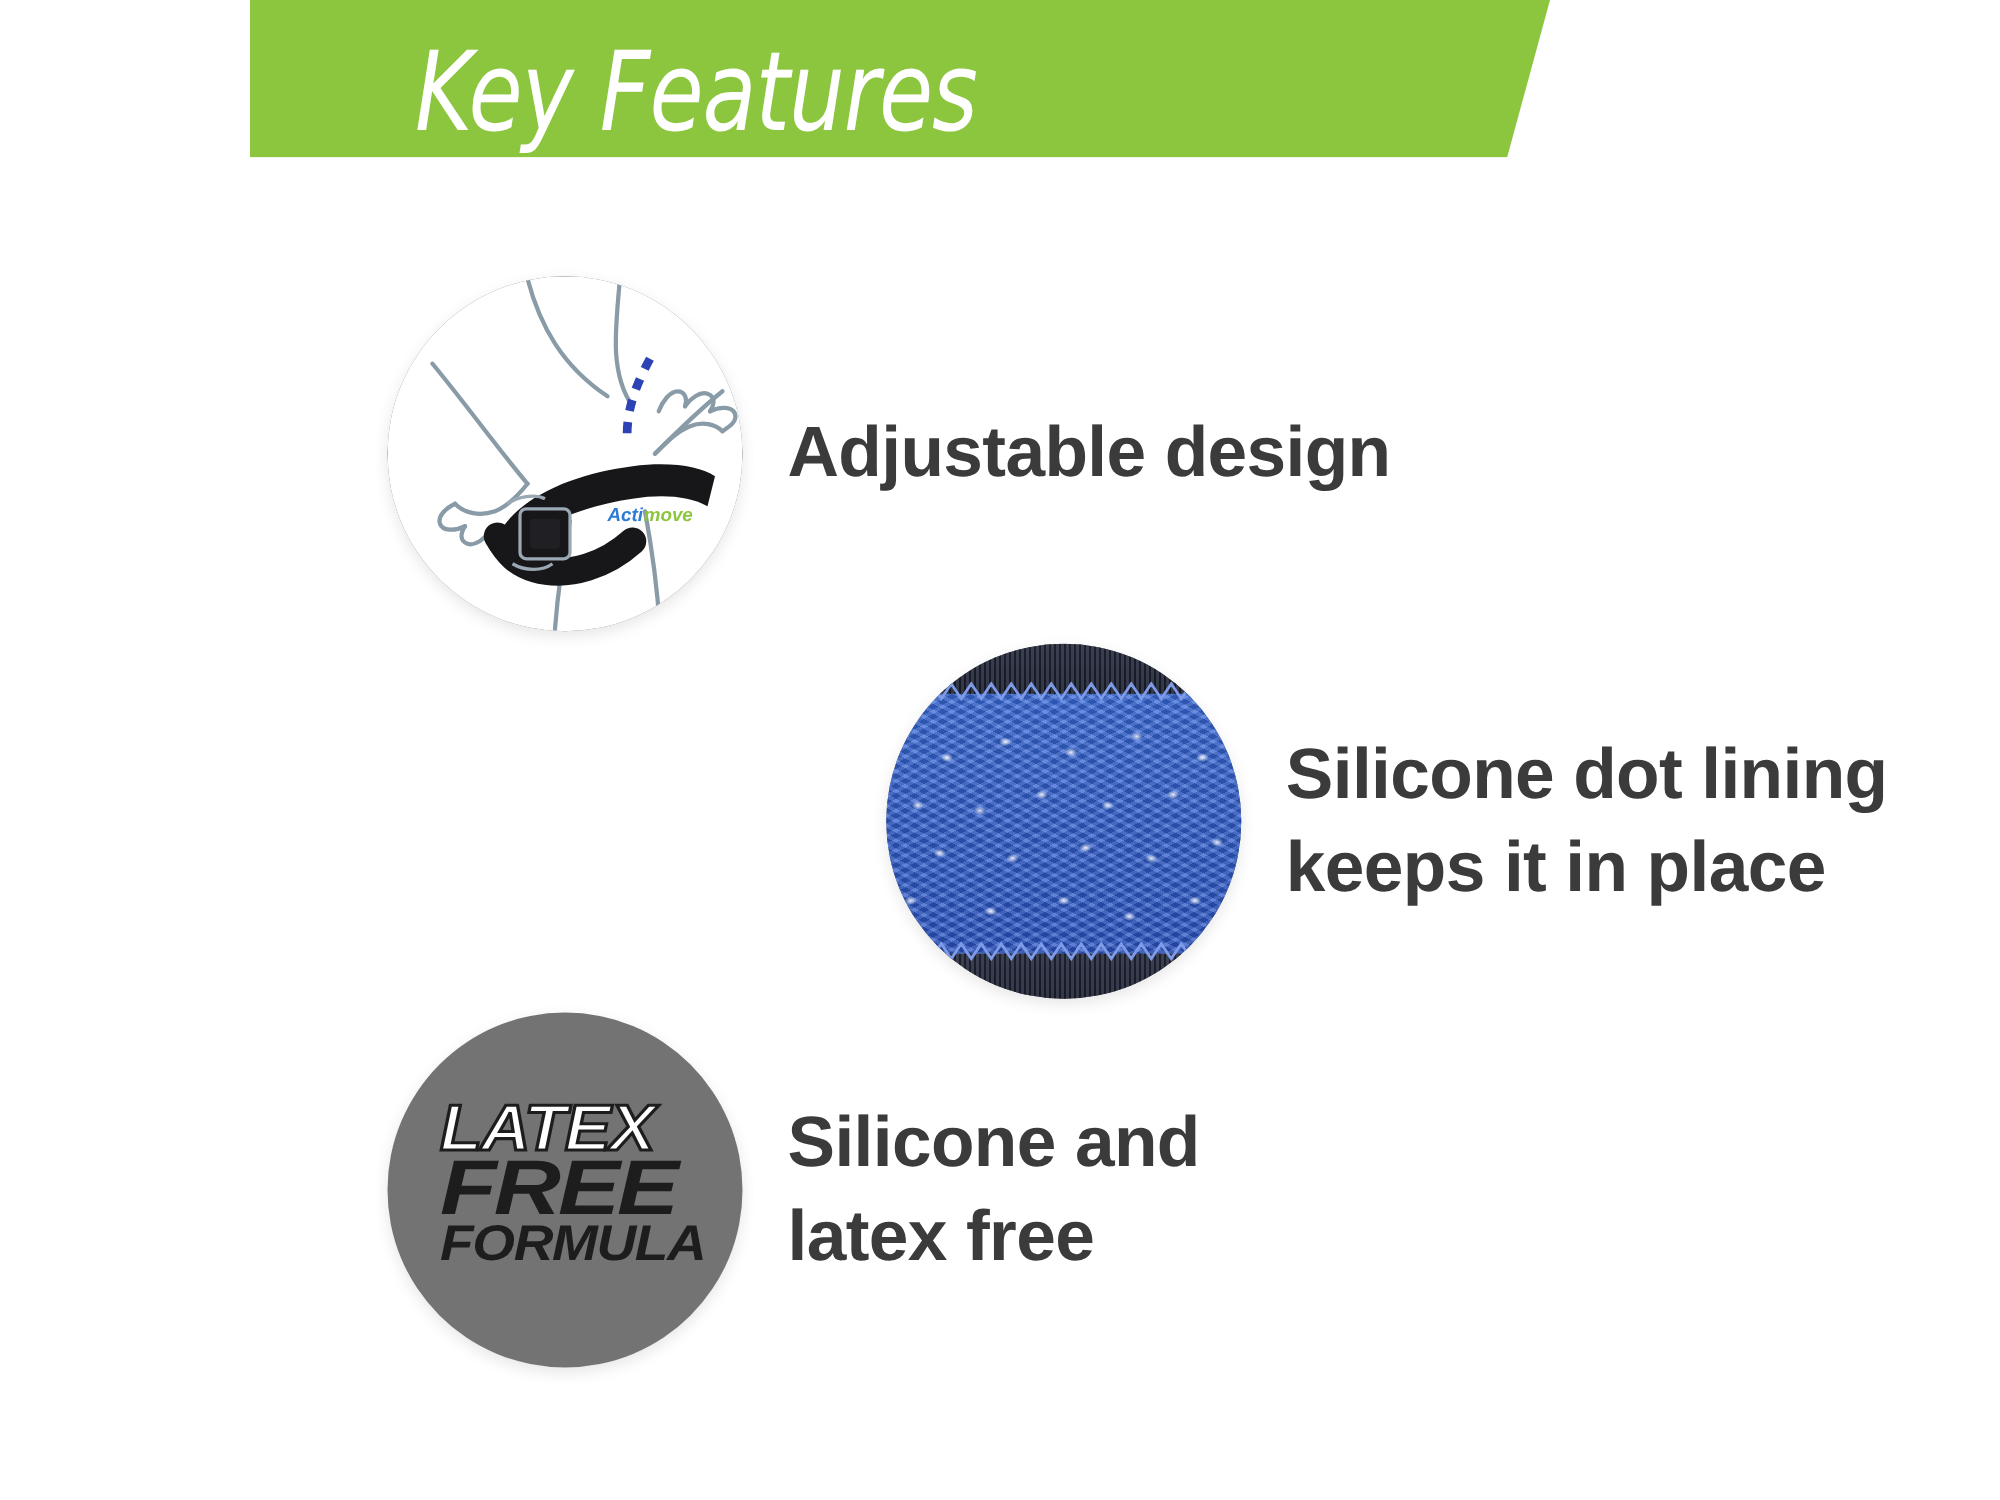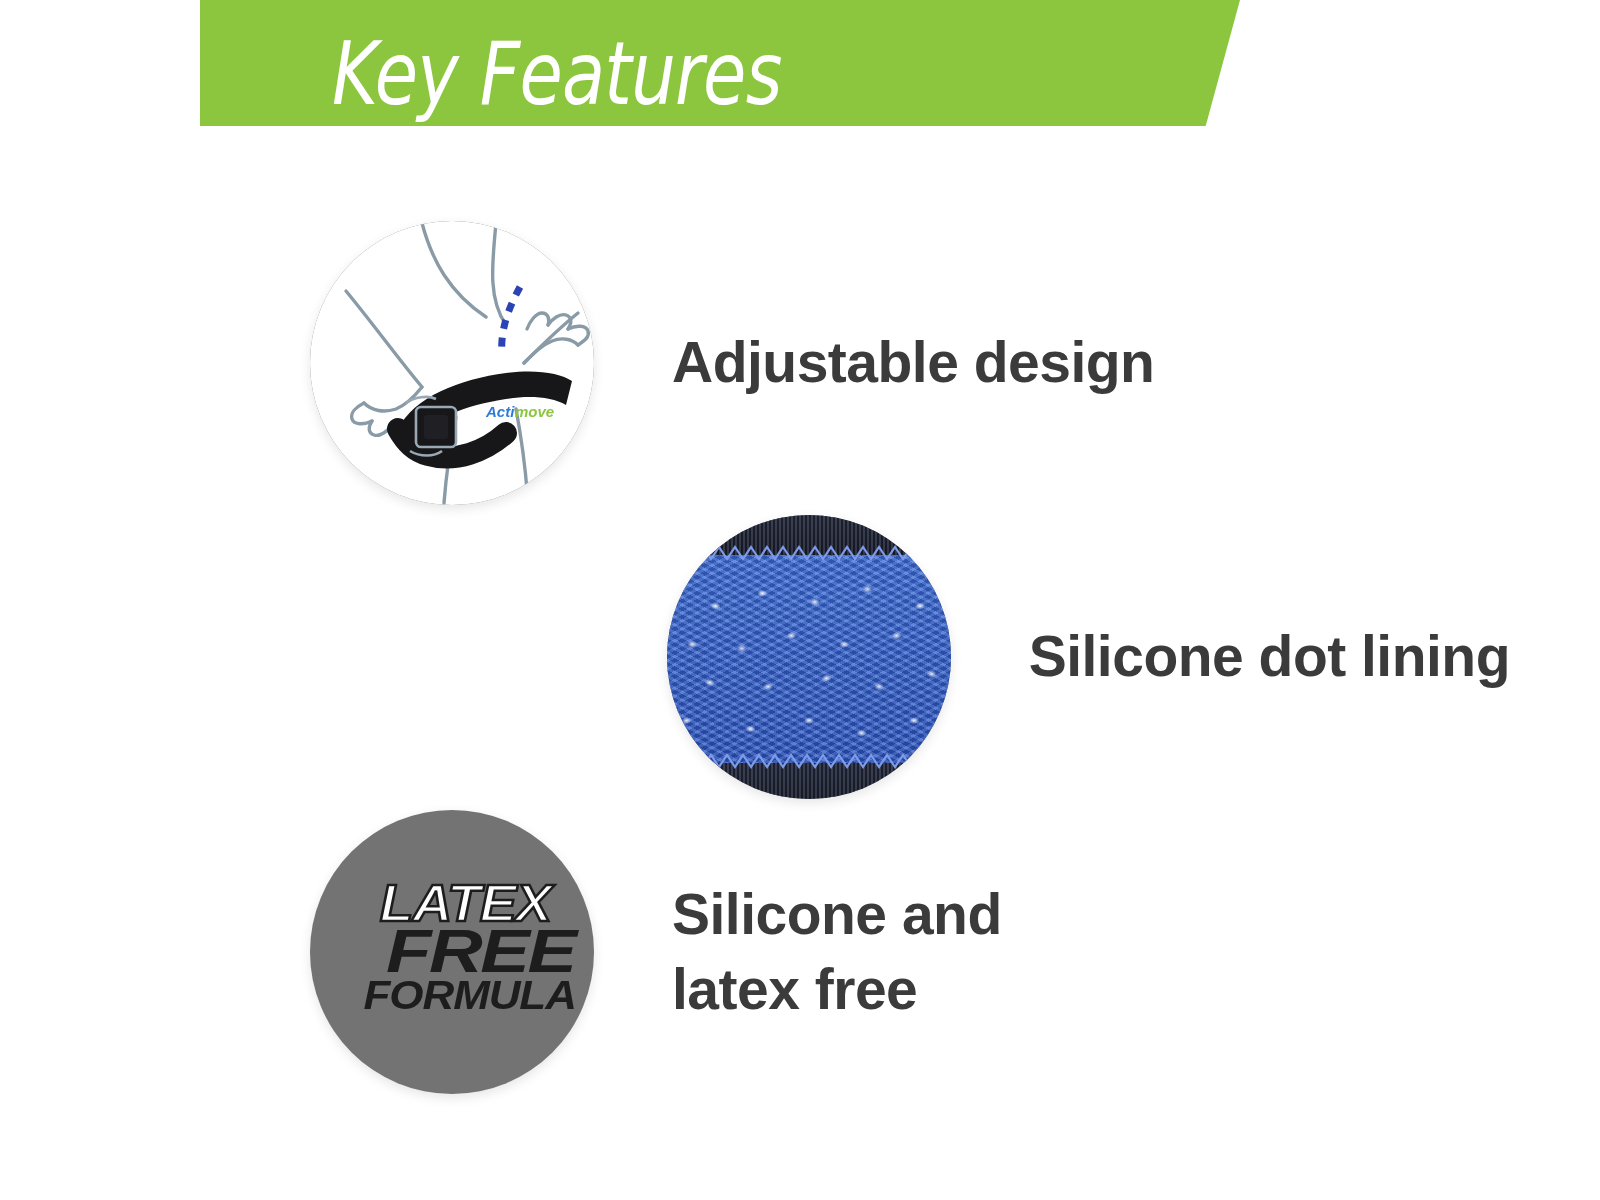--- a/index.html
+++ b/index.html
@@ -70,21 +70,21 @@
     width: 284px;
     height: 284px;
     min-width: 284px;
     border-radius: 50%;
     overflow: hidden;
     background: #737373;
     box-shadow: 0 4px 12px rgba(0,0,0,0.10);
   }
 
   .feature-text {
-    margin-left: 78px;
+    margin-left: 36px;
     font-family: "Liberation Sans", sans-serif;
     font-weight: bold;
     font-size: 57px;
     line-height: 1.32;
     color: #3B3B3B;
     letter-spacing: -0.5px;
   }
   .feature-text .line { display: block; white-space: nowrap; }
 
   
@@ -142,21 +142,21 @@
   }
   .zigzag.top { top: 30px; }
   .zigzag.bottom { top: 238px; }
 
   
   .badge {
     position: absolute;
     left: 42px;
     top: 72px;
     width: 214px;
-    text-align: center;
+    text-align: left;
     font-family: "Liberation Sans", sans-serif;
     font-weight: bold;
     font-style: italic;
     line-height: 0.82;
   }
   .badge-latex {
     display: block;
     font-size: 52px;
     letter-spacing: -1px;
     color: #ffffff;
@@ -254,20 +254,21 @@
         </svg>
       </div>
       <div class="zigzag bottom">
         <svg width="292" height="16" viewBox="0 0 292 16">
           <polyline points="0,2 8,14 16,2 24,14 32,2 40,14 48,2 56,14 64,2 72,14 80,2 88,14 96,2 104,14 112,2 120,14 128,2 136,14 144,2 152,14 160,2 168,14 176,2 184,14 192,2 200,14 208,2 216,14 224,2 232,14 240,2 248,14 256,2 264,14 272,2 280,14 288,2" fill="none" stroke="#7E9BE8" stroke-width="2.2"></polyline>
         </svg>
       </div>
     </div>
     <div class="feature-text">
       <span class="line">Silicone dot lining</span>
+      <span class="line">keeps it in place</span>
     </div>
   </div>
 
   <div class="feature-row row-2">
     <div class="feature-thumb">
       <div class="badge">
         <span class="badge-latex">LATEX</span>
         <span class="badge-free">FREE</span>
         <span class="badge-formula">FORMULA</span>
       </div>

